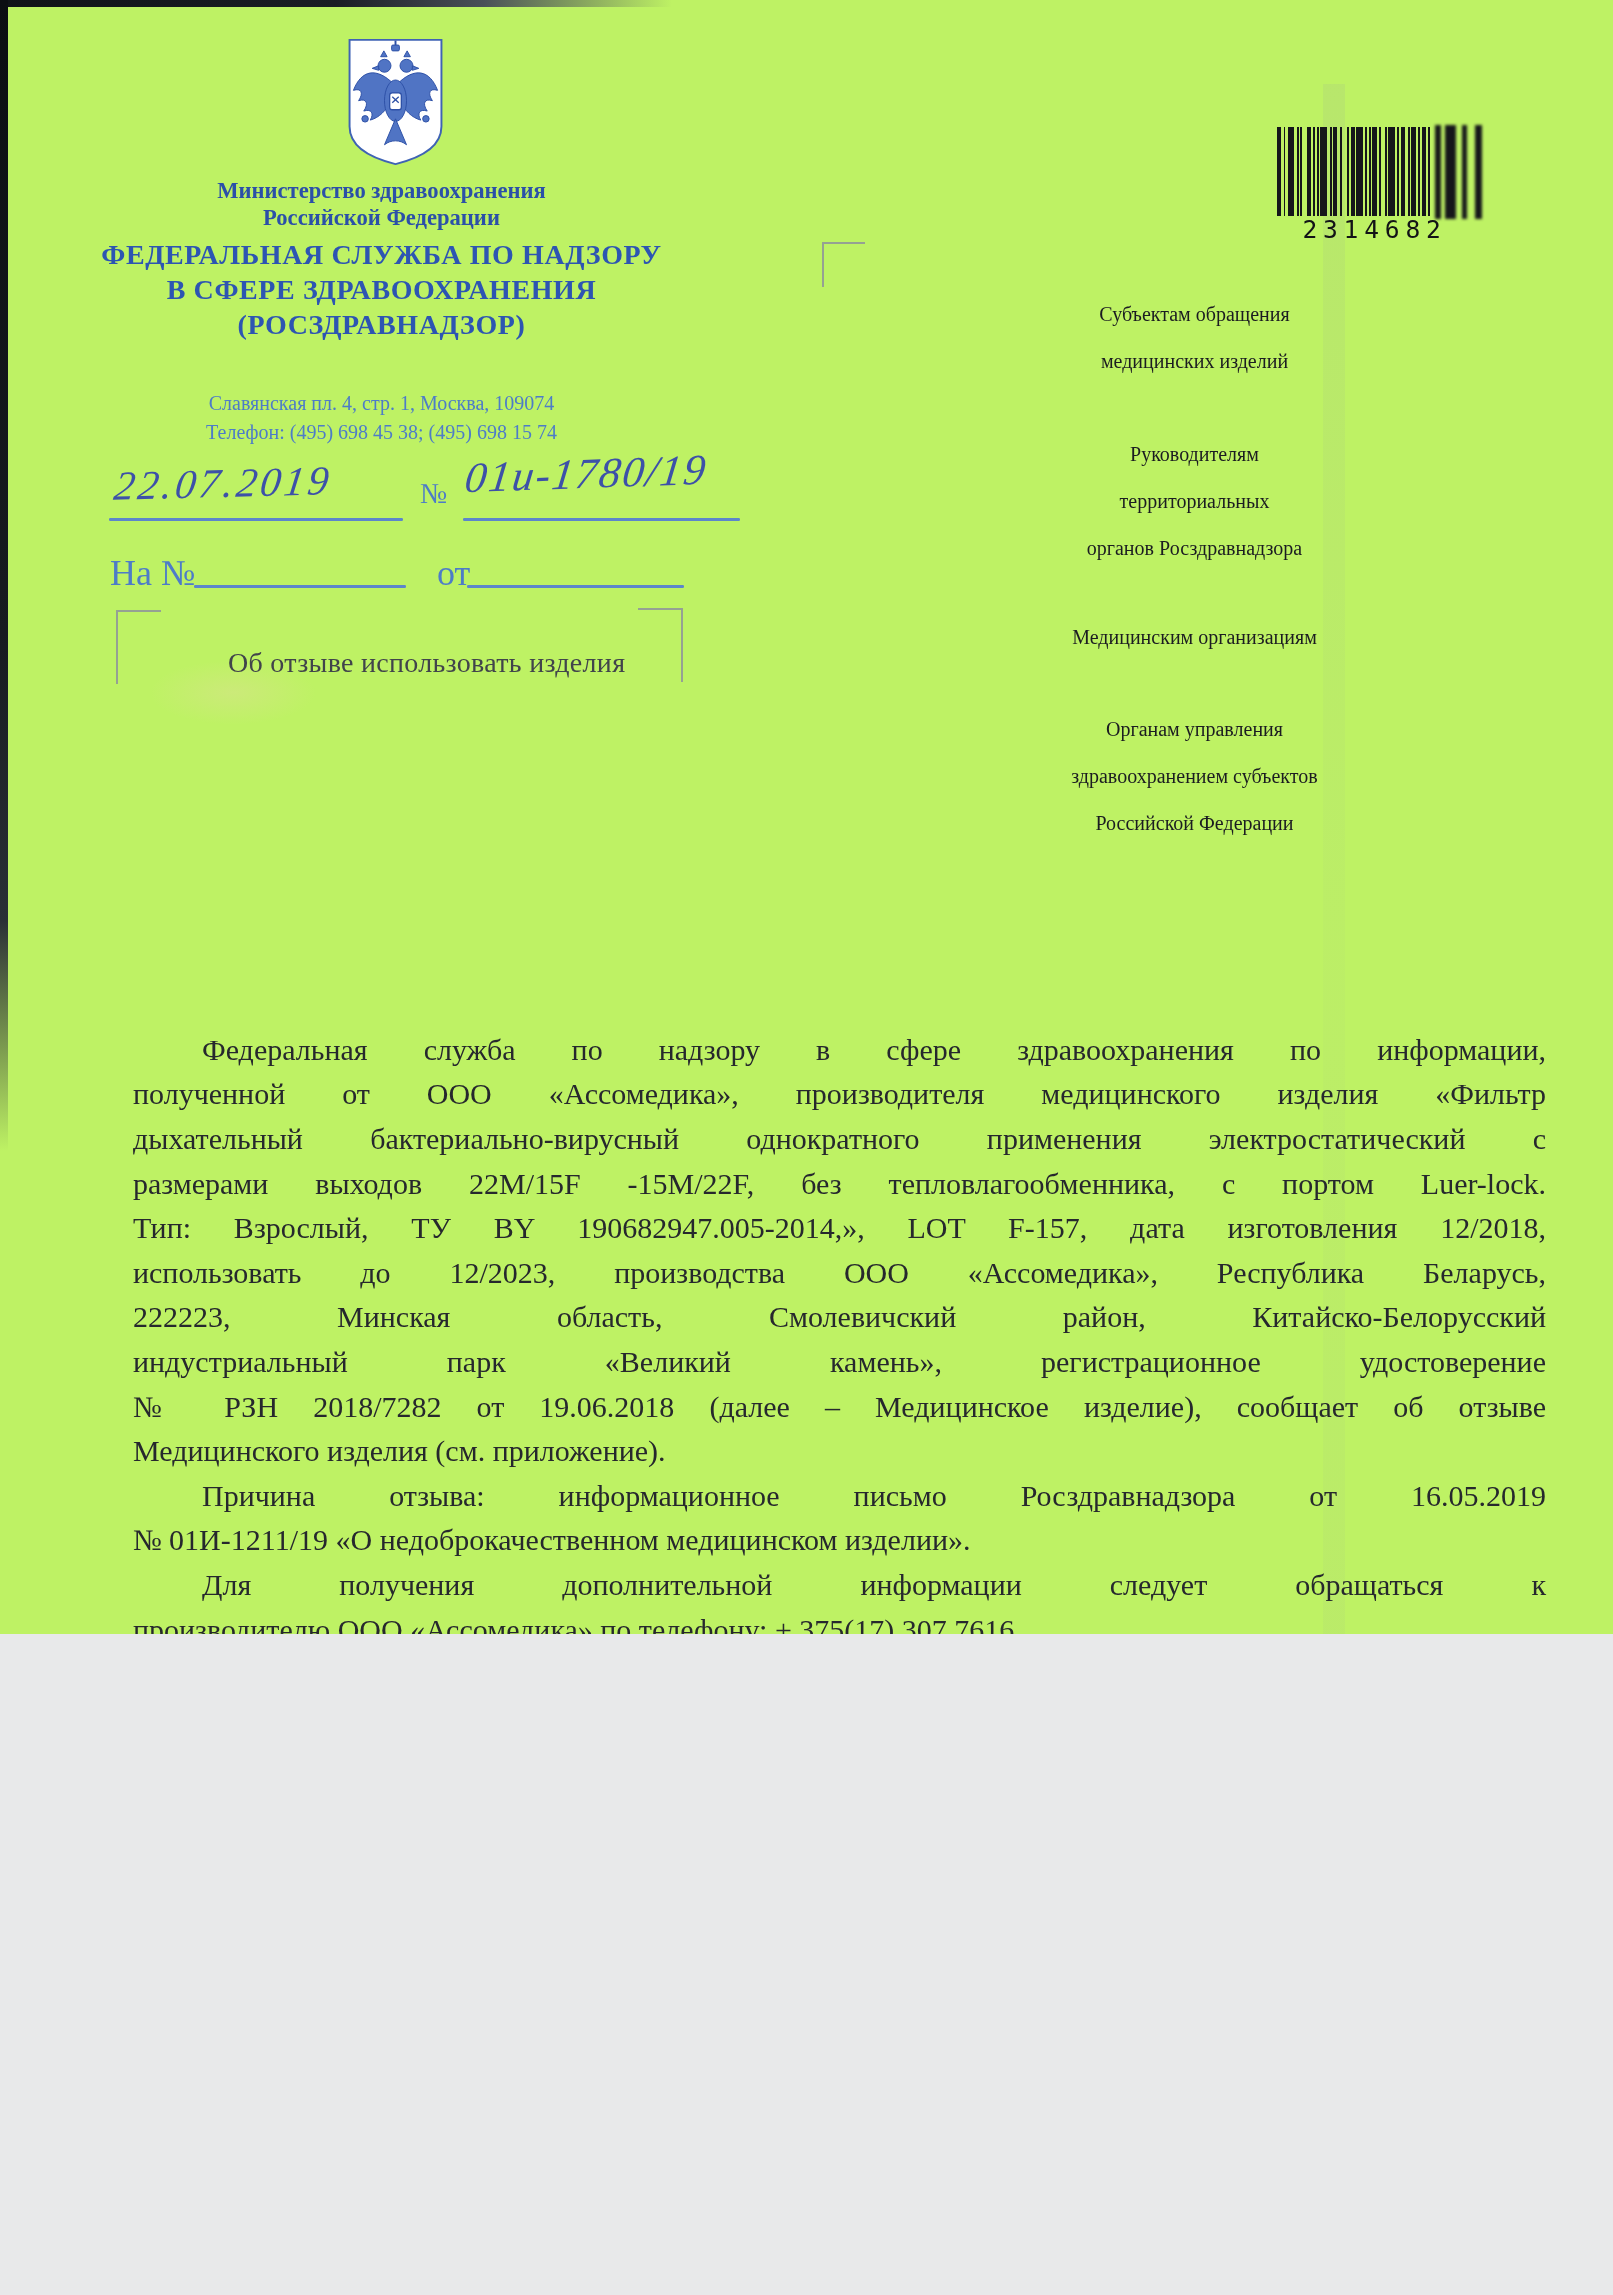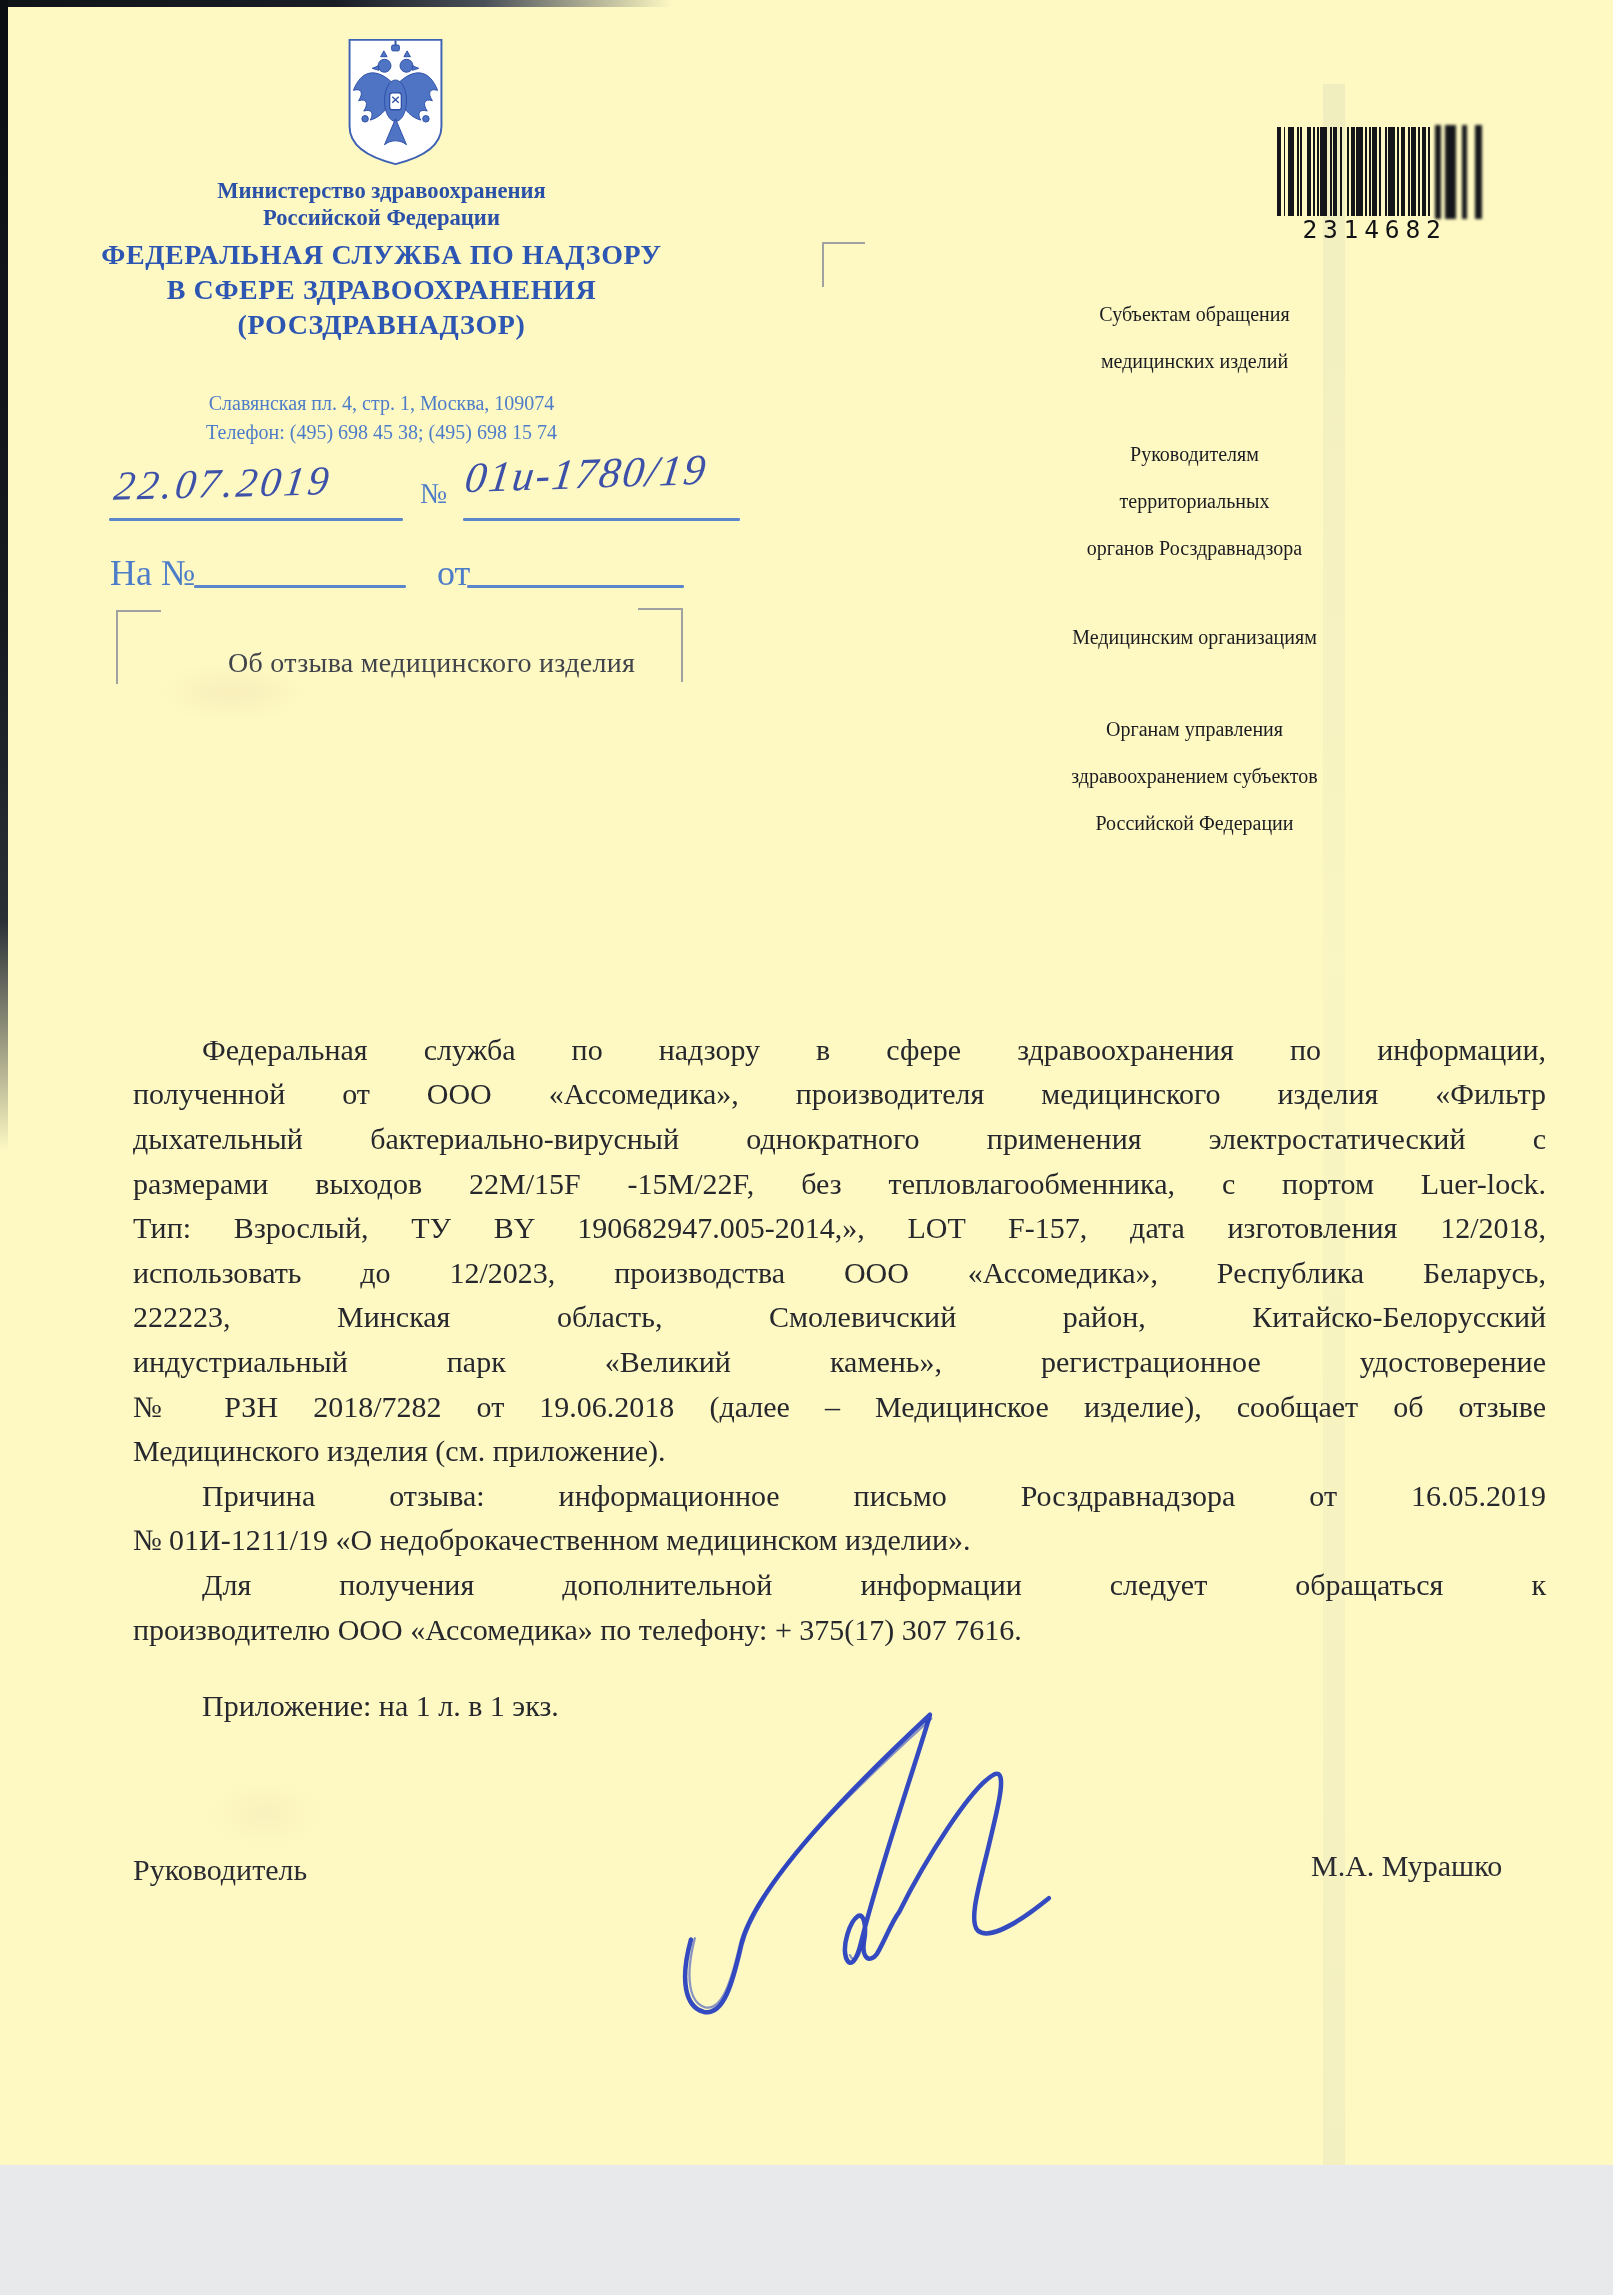--- a/index.html
+++ b/index.html
@@ -1,16 +1,16 @@
 <!DOCTYPE html>
 <html style="font-size:10.3px"><head>
 <meta charset="utf-8">
 <style>
   html,body{margin:0;padding:0;background:#e8e9ea;}
-  .page{position:relative;width:1614px;height:2165px;background:#fef9c3;overflow:hidden;
+  .page{position:relative;width:1614px;height:1634px;background:#bef264;overflow:hidden;
         font-family:"Liberation Serif",serif;}
   .abs{position:absolute;}
 
   
   .top-strip{left:0;top:0;width:672px;height:6.5px;
     background:linear-gradient(to right,#101318 0%,#1a1e24 50%,#4a5058 72%,rgba(120,126,134,0) 100%);}
   .left-strip{left:0;top:0;width:8.4px;height:1151px;
     background:linear-gradient(to bottom,#0b0e12 0%,#171b20 55%,#2a2f36 80%,rgba(42,47,54,0) 100%);}
   .bottom-strip{left:0;top:2287px;width:1614px;height:8.4px;
     background:linear-gradient(to right,#0d0f12 0%,#15181c 30%,#0d0f12 55%,#1a1d22 85%,#0d0f12 100%);}
@@ -187,21 +187,21 @@
   </div>
   <div class="abs recip rg3">
     <div>Медицинским организациям</div>
   </div>
   <div class="abs recip rg4">
     <div>Органам управления</div>
     <div>здравоохранением субъектов</div>
     <div>Российской Федерации</div>
   </div>
 
-  <div class="abs subject">Об отзыва медицинского изделия</div>
+  <div class="abs subject">Об отзыве использовать изделия</div>
 
   <div class="abs bline ind" style="top:1033px">Федеральная служба по надзору в сфере здравоохранения по информации,</div>
   <div class="abs bline" style="top:1077px">полученной от ООО «Ассомедика», производителя медицинского изделия «Фильтр</div>
   <div class="abs bline" style="top:1122px">дыхательный бактериально-вирусный однократного применения электростатический с</div>
   <div class="abs bline" style="top:1167px">размерами выходов 22M/15F -15M/22F, без тепловлагообменника, с портом Luer-lock.</div>
   <div class="abs bline" style="top:1211px">Тип: Взрослый, ТУ BY 190682947.005-2014,», LOT F-157, дата изготовления 12/2018,</div>
   <div class="abs bline" style="top:1256px">использовать до 12/2023, производства ООО «Ассомедика», Республика Беларусь,</div>
   <div class="abs bline" style="top:1300px">222223, Минская область, Смолевичский район, Китайско-Белорусский</div>
   <div class="abs bline" style="top:1345px">индустриальный парк «Великий камень», регистрационное удостоверение</div>
   <div class="abs bline" style="top:1390px">№ РЗН 2018/7282 от 19.06.2018 (далее – Медицинское изделие), сообщает об отзыве</div>

